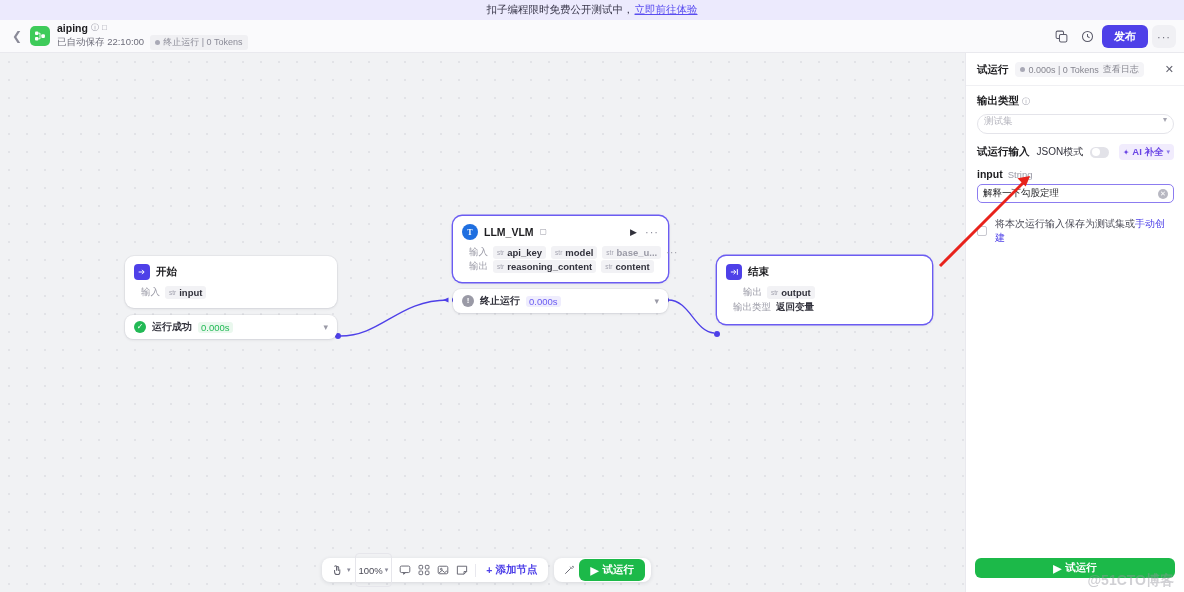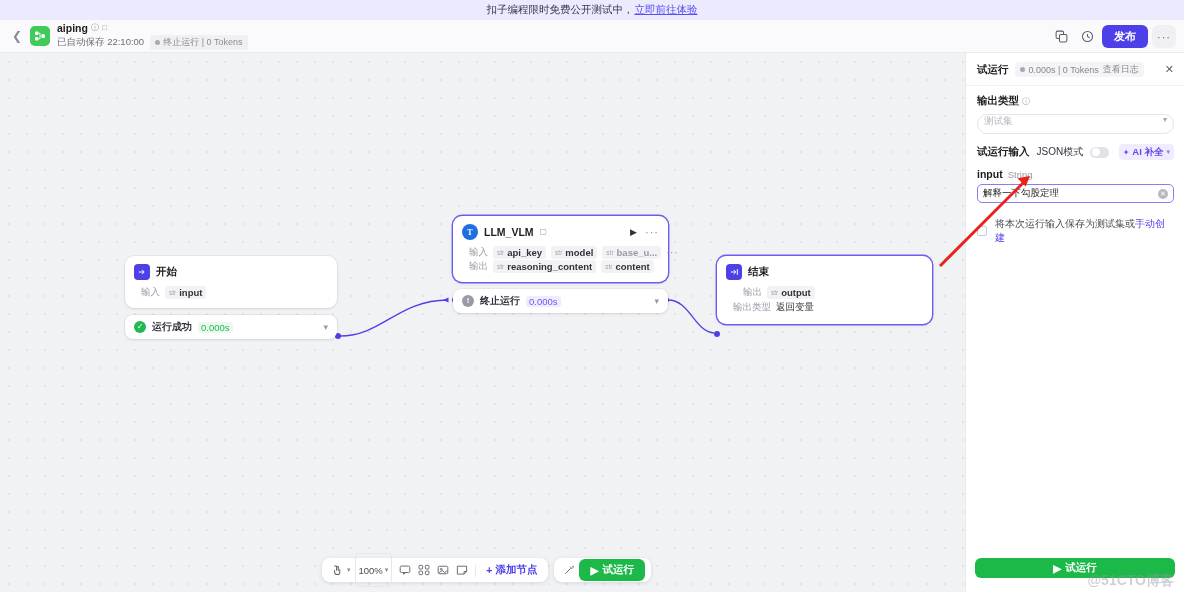--- a/index.html
+++ b/index.html
@@ -111,21 +111,21 @@
   .row { display: flex; align-items: center; gap: 5px; padding: 1px 9px 0 16px; }
   .row .lbl { font-size: 9.5px; color: #9a9aa6; flex: 0 0 auto; }
   .chip {
     display: inline-flex; align-items: center; gap: 3px;
     background: #f2f2f5; border-radius: 3px; padding: 1px 4px;
     font-size: 9.5px; color: #32323c; font-weight: bold;
   }
   .chip .st { font-size: 6.5px; color: #a4a4b0; font-weight: normal; }
   .chip.muted { color: #9a9aa6; }
   .row .trail { font-size: 10px; color: #9a9aa6; letter-spacing: .5px; }
-  .plainval { font-size: 9.5px; color: #32323c; font-weight: normal; }
+  .plainval { font-size: 9.5px; color: #32323c; font-weight: bold; }
 
   
   .statusbar {
     display: flex; align-items: center; gap: 6px;
     background: #fff; border-radius: 8px;
     box-shadow: 0 1px 3px rgba(28,31,46,.10), 0 0 0 1px rgba(28,31,46,.04);
     padding: 5px 9px; margin-top: 7px;
   }
   .s-ico { width: 12px; height: 12px; border-radius: 50%; display: flex; align-items: center; justify-content: center; flex: 0 0 auto; }
   .s-ico.ok { background: #22b955; }

